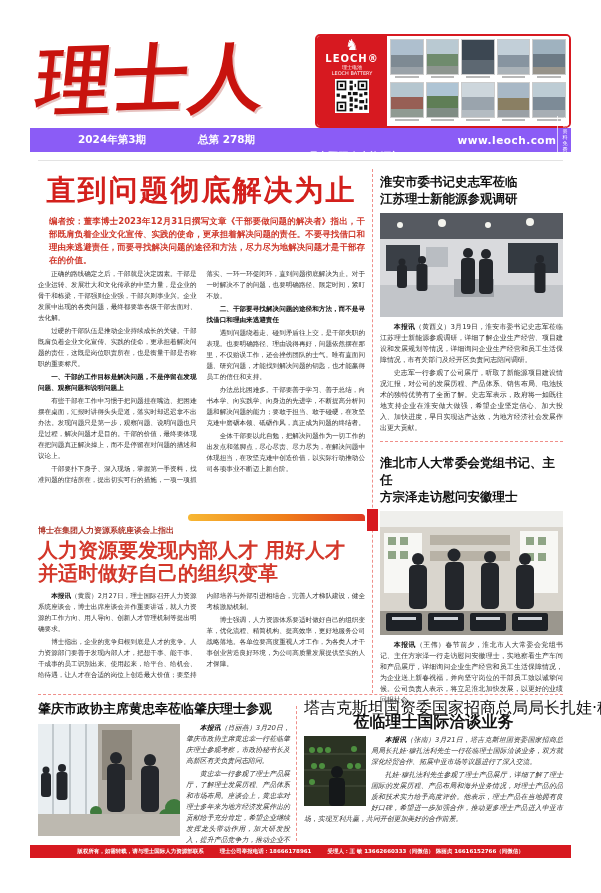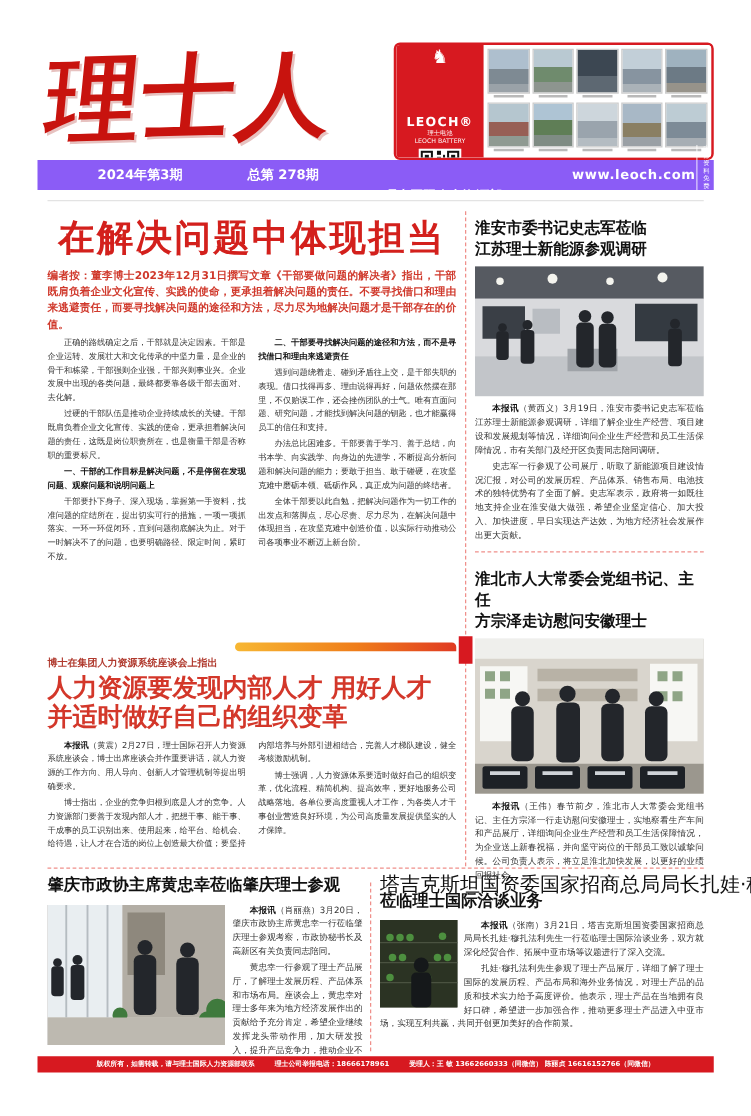--- a/index.html
+++ b/index.html
@@ -7,21 +7,21 @@
         font-family:"DejaVu Sans","Liberation Sans",sans-serif;overflow:hidden;color:#222;}
 
   
   .masthead{position:absolute;top:34px;left:38px;right:30px;height:92px;display:flex;align-items:flex-start;}
   .brand-title{font-family:"DejaVu Serif","Liberation Serif",serif;font-weight:900;color:#c8130e;
                font-size:74px;line-height:88px;letter-spacing:2px;transform:skewX(-7deg) rotate(-1.5deg);
                text-shadow:2px 2px 0 rgba(160,10,5,.25);white-space:nowrap;}
   .mast-right{margin-left:auto;display:flex;width:252px;height:90px;border:2px solid #d71920;border-radius:5px;overflow:hidden;background:#fff;}
   .leoch-box{width:70px;background:#d71920;color:#fff;text-align:center;padding-top:2px;flex:none;}
   .horse{font-size:15px;line-height:15px;display:block;}
-  .leoch-name{font-size:10px;font-weight:bold;letter-spacing:1px;line-height:11px;display:block;margin-top:40px;}
+  .leoch-name{font-size:10px;font-weight:bold;letter-spacing:1px;line-height:11px;display:block;}
   .leoch-cn{font-size:5px;line-height:6px;display:block;opacity:.95;}
   .qr{width:34px;height:34px;background:#fff;margin:3px auto 0;display:block;}
   .gallery{flex:1;display:grid;grid-template-columns:repeat(5,1fr);grid-template-rows:1fr 1fr;gap:2px;padding:3px;background:#fff;}
   .thumb{display:flex;flex-direction:column;}
   .thumb .ph{flex:1;background:linear-gradient(180deg,#aebfce 0 45%,#7e8a93 45% 80%,#9aa2a8 80%);border:.5px solid #ccc;}
   .thumb:nth-child(2) .ph{background:linear-gradient(180deg,#b9c9d2 0 40%,#6f8b6d 40% 75%,#8d958f 75%);}
   .thumb:nth-child(3) .ph{background:linear-gradient(180deg,#3c4752 0 60%,#5d6872 60%);}
   .thumb:nth-child(4) .ph{background:linear-gradient(180deg,#c2cfd8 0 45%,#8794a0 45% 80%,#aab2b8 80%);}
   .thumb:nth-child(5) .ph{background:linear-gradient(180deg,#9fb2bf 0 40%,#6c7a85 40% 78%,#97938a 78%);}
   .thumb:nth-child(6) .ph{background:linear-gradient(180deg,#b5c6cf 0 42%,#975f55 42% 76%,#8f9a92 76%);}
@@ -42,21 +42,21 @@
   
   .content{position:absolute;top:160px;left:38px;width:525px;height:685px;border-top:1px solid #e3e3e3;}
 
   .divider-v1{position:absolute;left:334px;top:8px;height:524px;border-left:1px dashed #ef8f8a;}
   .red-block{position:absolute;left:329px;top:348px;width:11px;height:22px;background:#d71920;}
   .divider-h-full{position:absolute;left:0;right:0;top:533px;border-top:1px dashed #ef8f8a;}
   .divider-v2{position:absolute;left:258px;top:545px;height:135px;border-left:1px dashed #ef8f8a;}
 
   .col-left{position:absolute;left:0;top:0;width:327px;}
   .main-title{margin-top:12px;text-align:center;font-size:29px;font-weight:900;color:#d3201c;letter-spacing:2px;line-height:34px;}
-  .editor-note{margin-top:8px;font-size:8.5px;line-height:13px;color:#d0392c;font-weight:600;text-align:justify;}
+  .editor-note{margin-top:8px;font-size:8.5px;line-height:13px;color:#d0392c;font-weight:600;text-align:justify;margin-left:11px;}
   .body-cols{position:absolute;left:0;top:108px;width:327px;height:243px;column-count:2;column-gap:10px;
              font-size:6.6px;line-height:11px;text-align:justify;color:#333;overflow:hidden;}
   .body-cols p{margin:0 0 2px;text-indent:2em;}
   .body-cols p.sub{font-weight:bold;color:#111;text-indent:2em;}
   .lead-label{font-weight:bold;color:#111;}
 
   .swoosh{position:absolute;left:150px;top:353px;width:177px;height:7px;border-radius:4px 4px 0 4px;
           background:linear-gradient(90deg,#f7b733,#ef7d1a 55%,#e03a22);}
   .kicker{position:absolute;left:0;top:364px;font-size:8px;font-weight:bold;color:#b03a2e;}
   .hr-title{position:absolute;left:0;top:378px;width:327px;font-size:20px;font-weight:900;color:#d3372a;line-height:23px;}
@@ -67,26 +67,26 @@
   .col-right{position:absolute;left:342px;top:0;width:183px;}
   .r-art .r-title{font-size:12.5px;font-weight:900;color:#111;line-height:17px;margin:12px 0 6px;}
   .r-photo{width:183px;display:block;background:#ddd;}
   .r-body{font-size:6.9px;line-height:11px;text-align:justify;color:#333;margin-top:5px;}
   .r-body p{margin:0 0 2px;text-indent:2em;}
   .divider-h-r{border-top:1px dashed #ef8f8a;margin:7px 0 2px;}
 
   .band-bottom{position:absolute;left:0;top:540px;width:525px;height:145px;}
   .b-left{position:absolute;left:0;top:0;width:252px;}
   .b-title{font-size:13px;font-weight:900;color:#111;line-height:16px;}
-  .b-content{margin-top:6px;font-size:6.9px;line-height:11px;text-align:justify;color:#333;}
+  .b-content{margin-top:6px;font-size:6.9px;line-height:11px;text-align:justify;color:#333;font-style:italic;}
   .b-content p{margin:0 0 2px;text-indent:2em;}
   .zq-photo{float:left;width:142px;height:112px;margin:1px 6px 1px 0;background:#ccc;}
   .b-right{position:absolute;left:266px;top:0;width:259px;}
   .t-title1{font-size:16px;font-weight:400;color:#111;line-height:14px;white-space:nowrap;}
-  .t-title2{font-size:13px;font-weight:900;color:#111;line-height:14px;}
+  .t-title2{font-size:16px;font-weight:900;color:#111;line-height:14px;text-align:center;}
   .tj-photo{float:left;width:62px;height:70px;margin:1px 5px 1px 0;background:#2c3524;}
 
   
   .footerbar{position:absolute;top:845px;left:30px;right:30px;height:13px;background:#d71920;color:#fff;
              display:flex;align-items:center;justify-content:center;gap:16px;font-size:5.5px;font-weight:600;white-space:nowrap;}
 </style>
 </head>
 <body>
 
 <div class="page">
@@ -208,29 +208,30 @@
     </span>
   </div>
 
   <div class="content">
     <div class="divider-v1"></div>
     <div class="red-block"></div>
     <div class="divider-h-full"></div>
     <div class="divider-v2"></div>
 
     <div class="col-left">
-      <div class="main-title">在解决问题中体现担当</div>
+      <div class="main-title">直到问题彻底解决为止</div>
       <div class="editor-note">编者按：董李博士2023年12月31日撰写文章《干部要做问题的解决者》指出，干部既肩负着企业文化宣传、实践的使命，更承担着解决问题的责任。不要寻找借口和理由来逃避责任，而要寻找解决问题的途径和方法，尽力尽为地解决问题才是干部存在的价值。</div>
       <div class="body-cols">
         <p>正确的路线确定之后，干部就是决定因素。干部是企业运转、发展壮大和文化传承的中坚力量，是企业的骨干和栋梁，干部强则企业强，干部兴则事业兴。企业发展中出现的各类问题，最终都要靠各级干部去面对、去化解。</p>
         <p>过硬的干部队伍是推动企业持续成长的关键。干部既肩负着企业文化宣传、实践的使命，更承担着解决问题的责任，这既是岗位职责所在，也是衡量干部是否称职的重要标尺。</p>
         <p class="sub">一、干部的工作目标是解决问题，不是停留在发现问题、观察问题和说明问题上</p>
+        <p>有些干部在工作中习惯于把问题挂在嘴边、把困难摆在桌面，汇报时讲得头头是道，落实时却迟迟拿不出办法。发现问题只是第一步，观察问题、说明问题也只是过程，解决问题才是目的。干部的价值，最终要体现在把问题真正解决掉上，而不是停留在对问题的描述和议论上。</p>
         <p>干部要扑下身子、深入现场，掌握第一手资料，找准问题的症结所在，提出切实可行的措施，一项一项抓落实、一环一环促闭环，直到问题彻底解决为止。对于一时解决不了的问题，也要明确路径、限定时间，紧盯不放。</p>
         <p class="sub">二、干部要寻找解决问题的途径和方法，而不是寻找借口和理由来逃避责任</p>
-        <p>遇到问题绕着走、碰到矛盾往上交，是干部失职的表现。借口找得再多、理由说得再好，问题依然摆在那里，不仅贻误工作，还会挫伤团队的士气。唯有直面问题、研究问题，才能找到解决问题的钥匙，也才能赢得员工的信任和支持。</p>
+        <p>遇到问题绕着走、碰到矛盾往上交，是干部失职的表现。也要明确路径、理由说得再好，问题依然摆在那里，不仅贻误工作，还会挫伤团队的士气。唯有直面问题、研究问题，才能找到解决问题的钥匙，也才能赢得员工的信任和支持。</p>
         <p>办法总比困难多。干部要善于学习、善于总结，向书本学、向实践学、向身边的先进学，不断提高分析问题和解决问题的能力；要敢于担当、敢于碰硬，在攻坚克难中磨砺本领、砥砺作风，真正成为问题的终结者。</p>
         <p>全体干部要以此自勉，把解决问题作为一切工作的出发点和落脚点，尽心尽责、尽力尽为，在解决问题中体现担当，在攻坚克难中创造价值，以实际行动推动公司各项事业不断迈上新台阶。</p>
       </div>
 
       <div class="swoosh"></div>
       <div class="kicker">博士在集团人力资源系统座谈会上指出</div>
       <div class="hr-title">
         <span>人力资源要发现内部人才 用好人才</span><br>
         <span>并适时做好自己的组织变革</span>
       </div>

